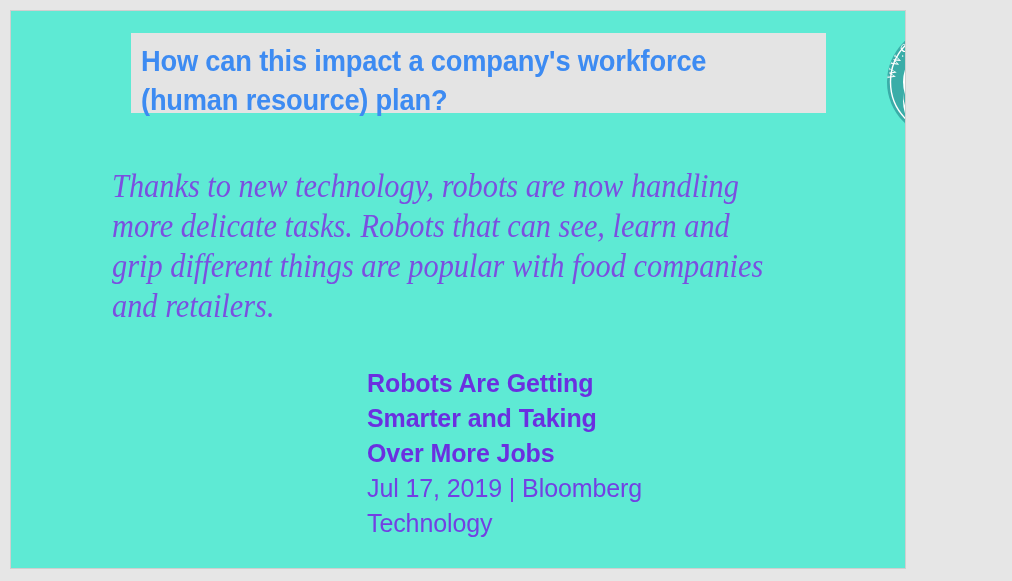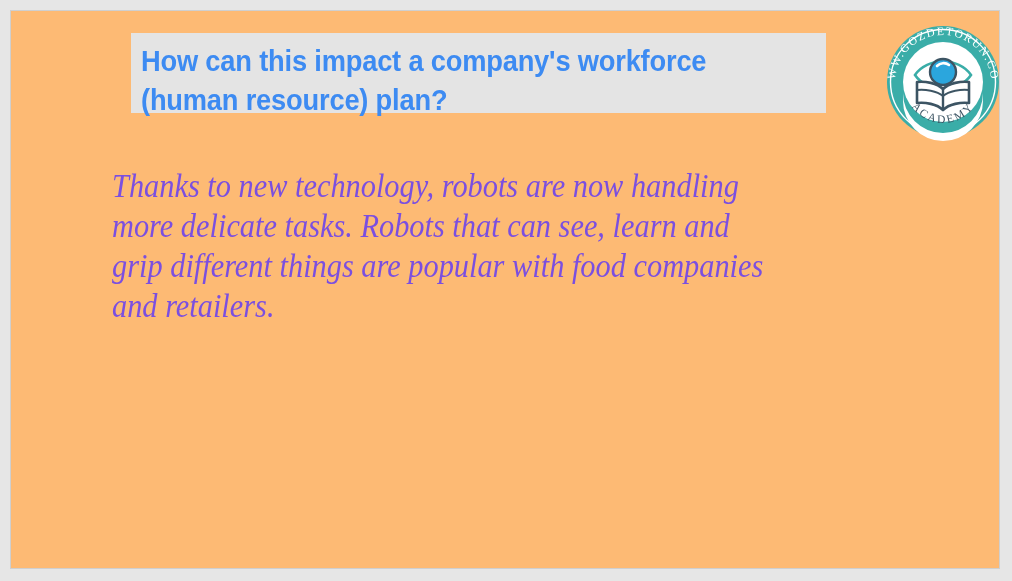--- a/index.html
+++ b/index.html
@@ -11,23 +11,23 @@
     height: 581px;
     background: #e6e6e6;
     font-family: "Liberation Sans", sans-serif;
     overflow: hidden;
   }
 
   #slide-frame {
     position: absolute;
     left: 10px;
     top: 10px;
-    width: 990px;
+    width: 896px;
     height: 559px;
-    background: #fdba74;
+    background: #5eead4;
     border: 1px solid #cfcfcf;
     box-sizing: border-box;
     overflow: hidden;
     text-decoration: underline;
   }
 
   
   #heading-band {
     position: absolute;
     left: 120px;
@@ -107,20 +107,27 @@
 
 <div id="slide-frame">
 
   <div id="heading-band">
     <div id="heading-text">How can this impact a company's workforce
 (human resource) plan?</div>
   </div>
 
   <div id="quote-paragraph">Thanks to new technology, robots are now handling more delicate tasks. Robots that can see, learn and grip different things are popular with food companies and retailers.</div>
 
+  <div id="citation-block">
+    <div id="citation-title">Robots Are Getting
+Smarter and Taking
+Over More Jobs</div>
+    <div id="citation-source">Jul 17, 2019 | Bloomberg
+Technology</div>
+  </div>
 
   <div id="logo">
     <svg viewBox="0 0 128 128" xmlns="http://www.w3.org/2000/svg">
       <defs>
         <path id="arcTop" d="M 16,66 A 48,48 0 0 1 112,66" fill="none"></path>
         <path id="arcBottom" d="M 26,68 A 38,38 0 0 0 102,68" fill="none"></path>
       </defs>
 
       <circle cx="64" cy="65" r="56" fill="#3aada8"></circle>
       <circle cx="64" cy="65" r="52.5" fill="none" stroke="#ffffff" stroke-width="1.4"></circle>

